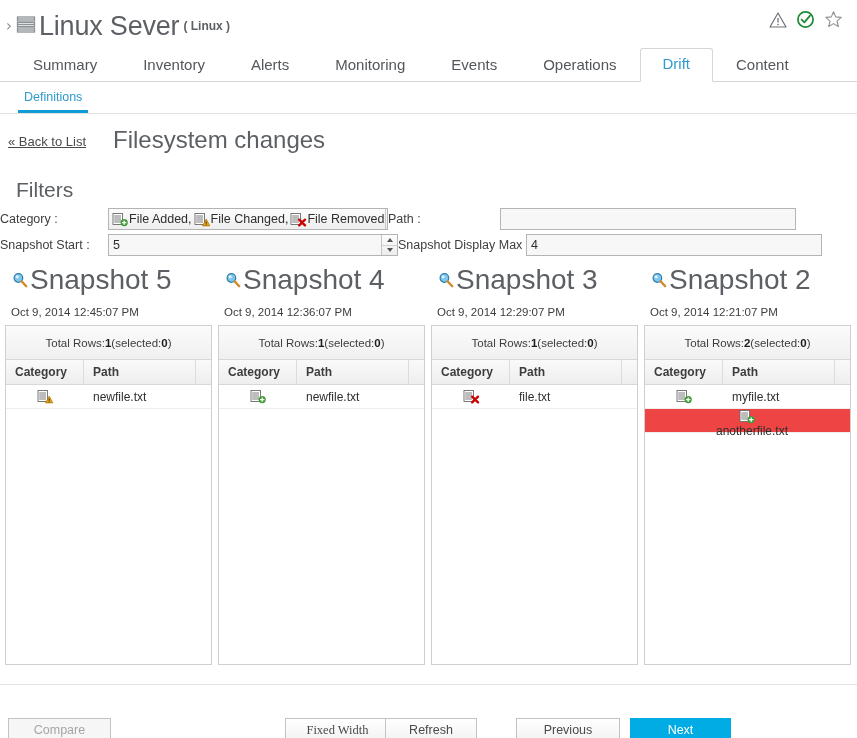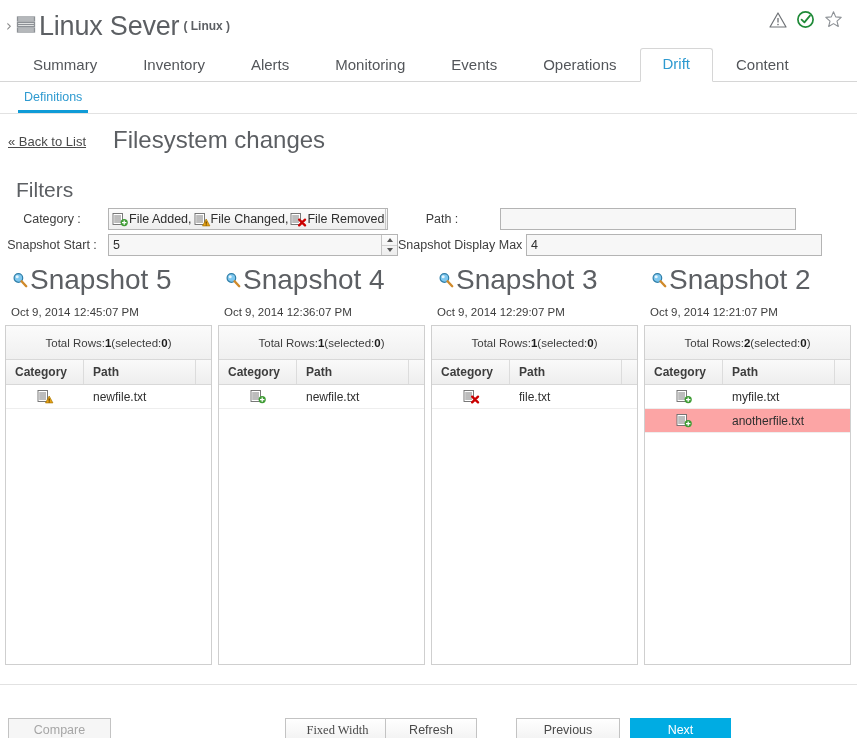--- a/index.html
+++ b/index.html
@@ -125,21 +125,21 @@
   }
 
   
   .filters {
     padding: 4px 16px 0 0;
   }
   .filter-row { display: flex; align-items: center; margin-bottom: 4px; }
   .flabel {
     font-size: 12.5px;
     color: #3d3d3d;
-    text-align: center;
+    text-align: left;
     white-space: nowrap;
   }
   .lbl-category { width: 108px; padding-right: 4px; }
   .lbl-snapstart { width: 108px; padding-right: 4px; }
   .lbl-path { width: 112px; padding-right: 4px; }
   .lbl-snapmax { width: 128px; padding-right: 4px; }
 
   .select-box {
     height: 22px;
     width: 280px;
@@ -268,21 +268,21 @@
   .col-extra { width: 15px; height: 100%; }
   .grid-body { flex: 1; overflow: hidden; }
   .grid-row {
     height: 24px;
     display: flex;
     align-items: center;
     font-size: 12px;
     color: #2f2f2f;
     border-bottom: 1px solid #eeeeee;
   }
-  .grid-row.alt { background: #fca5a5; }
+  .grid-row.alt { background: #ef4444; flex-direction: column; }
   .cell-cat {
     width: 78px;
     display: flex;
     align-items: center;
     justify-content: center;
   }
   .cell-path { flex: 1; padding-left: 9px; }
 
   
   .fileicon { position: relative; width: 17px; height: 15px; display:inline-block; vertical-align: middle; }

